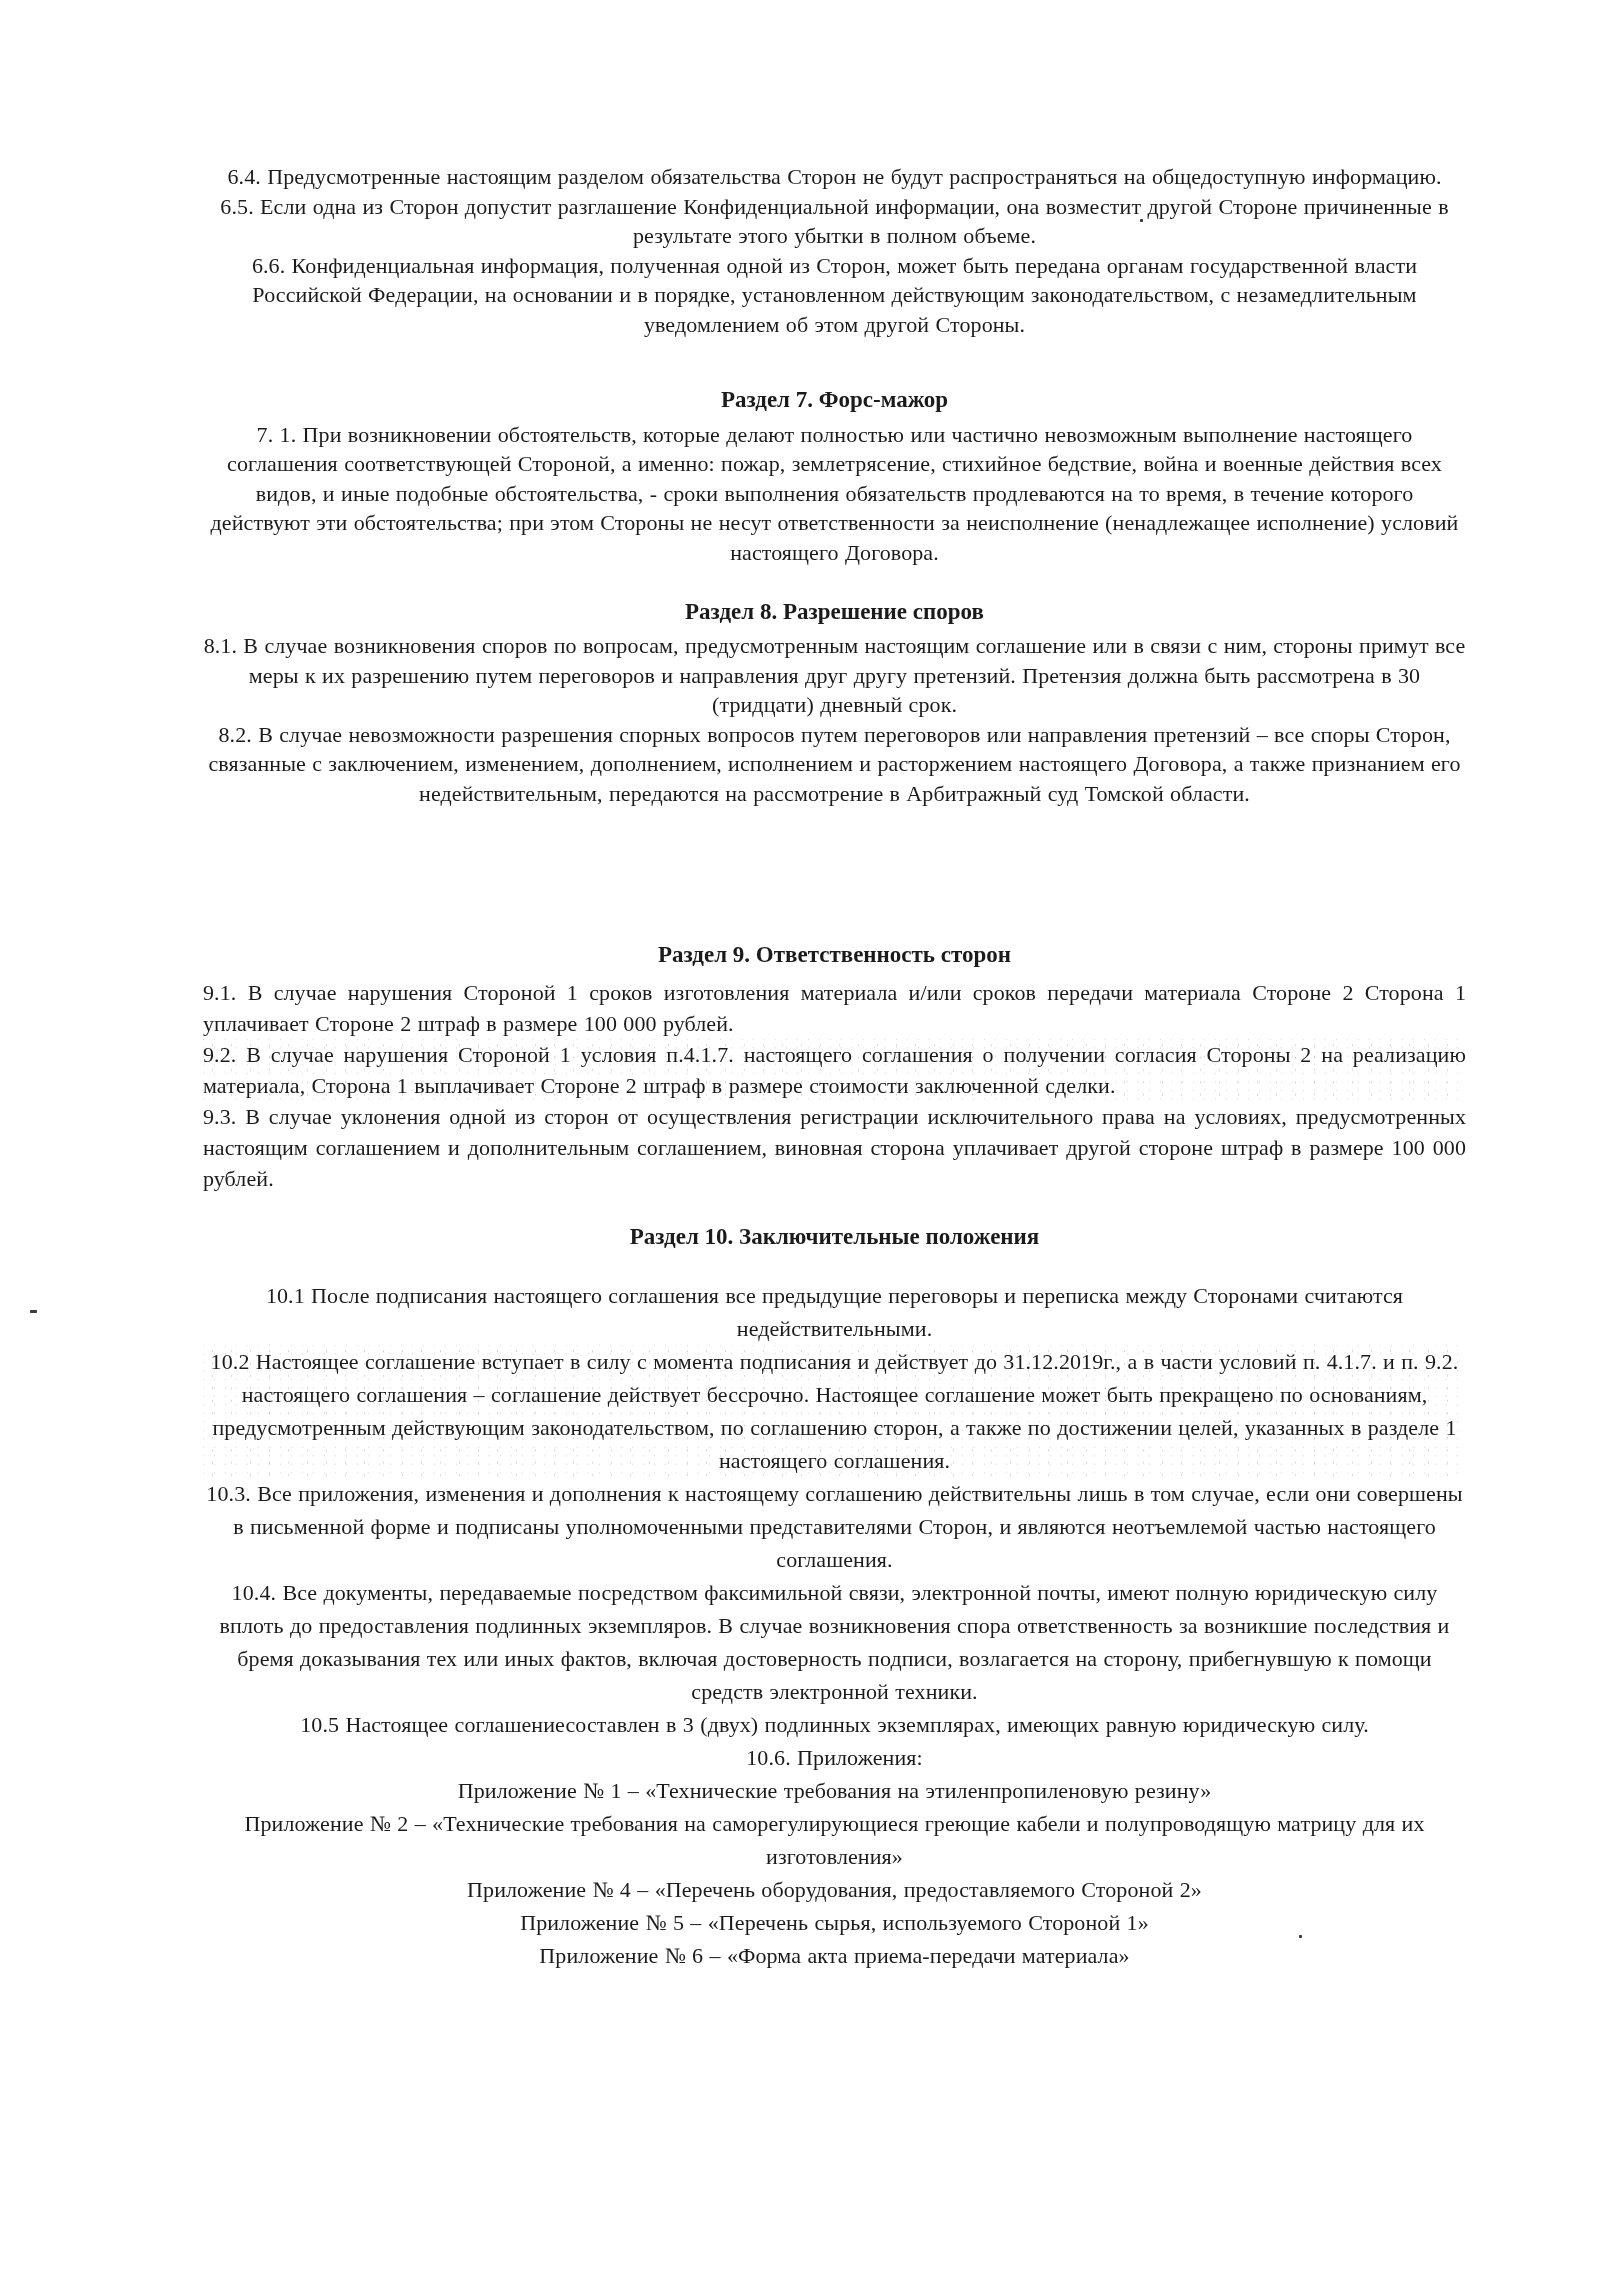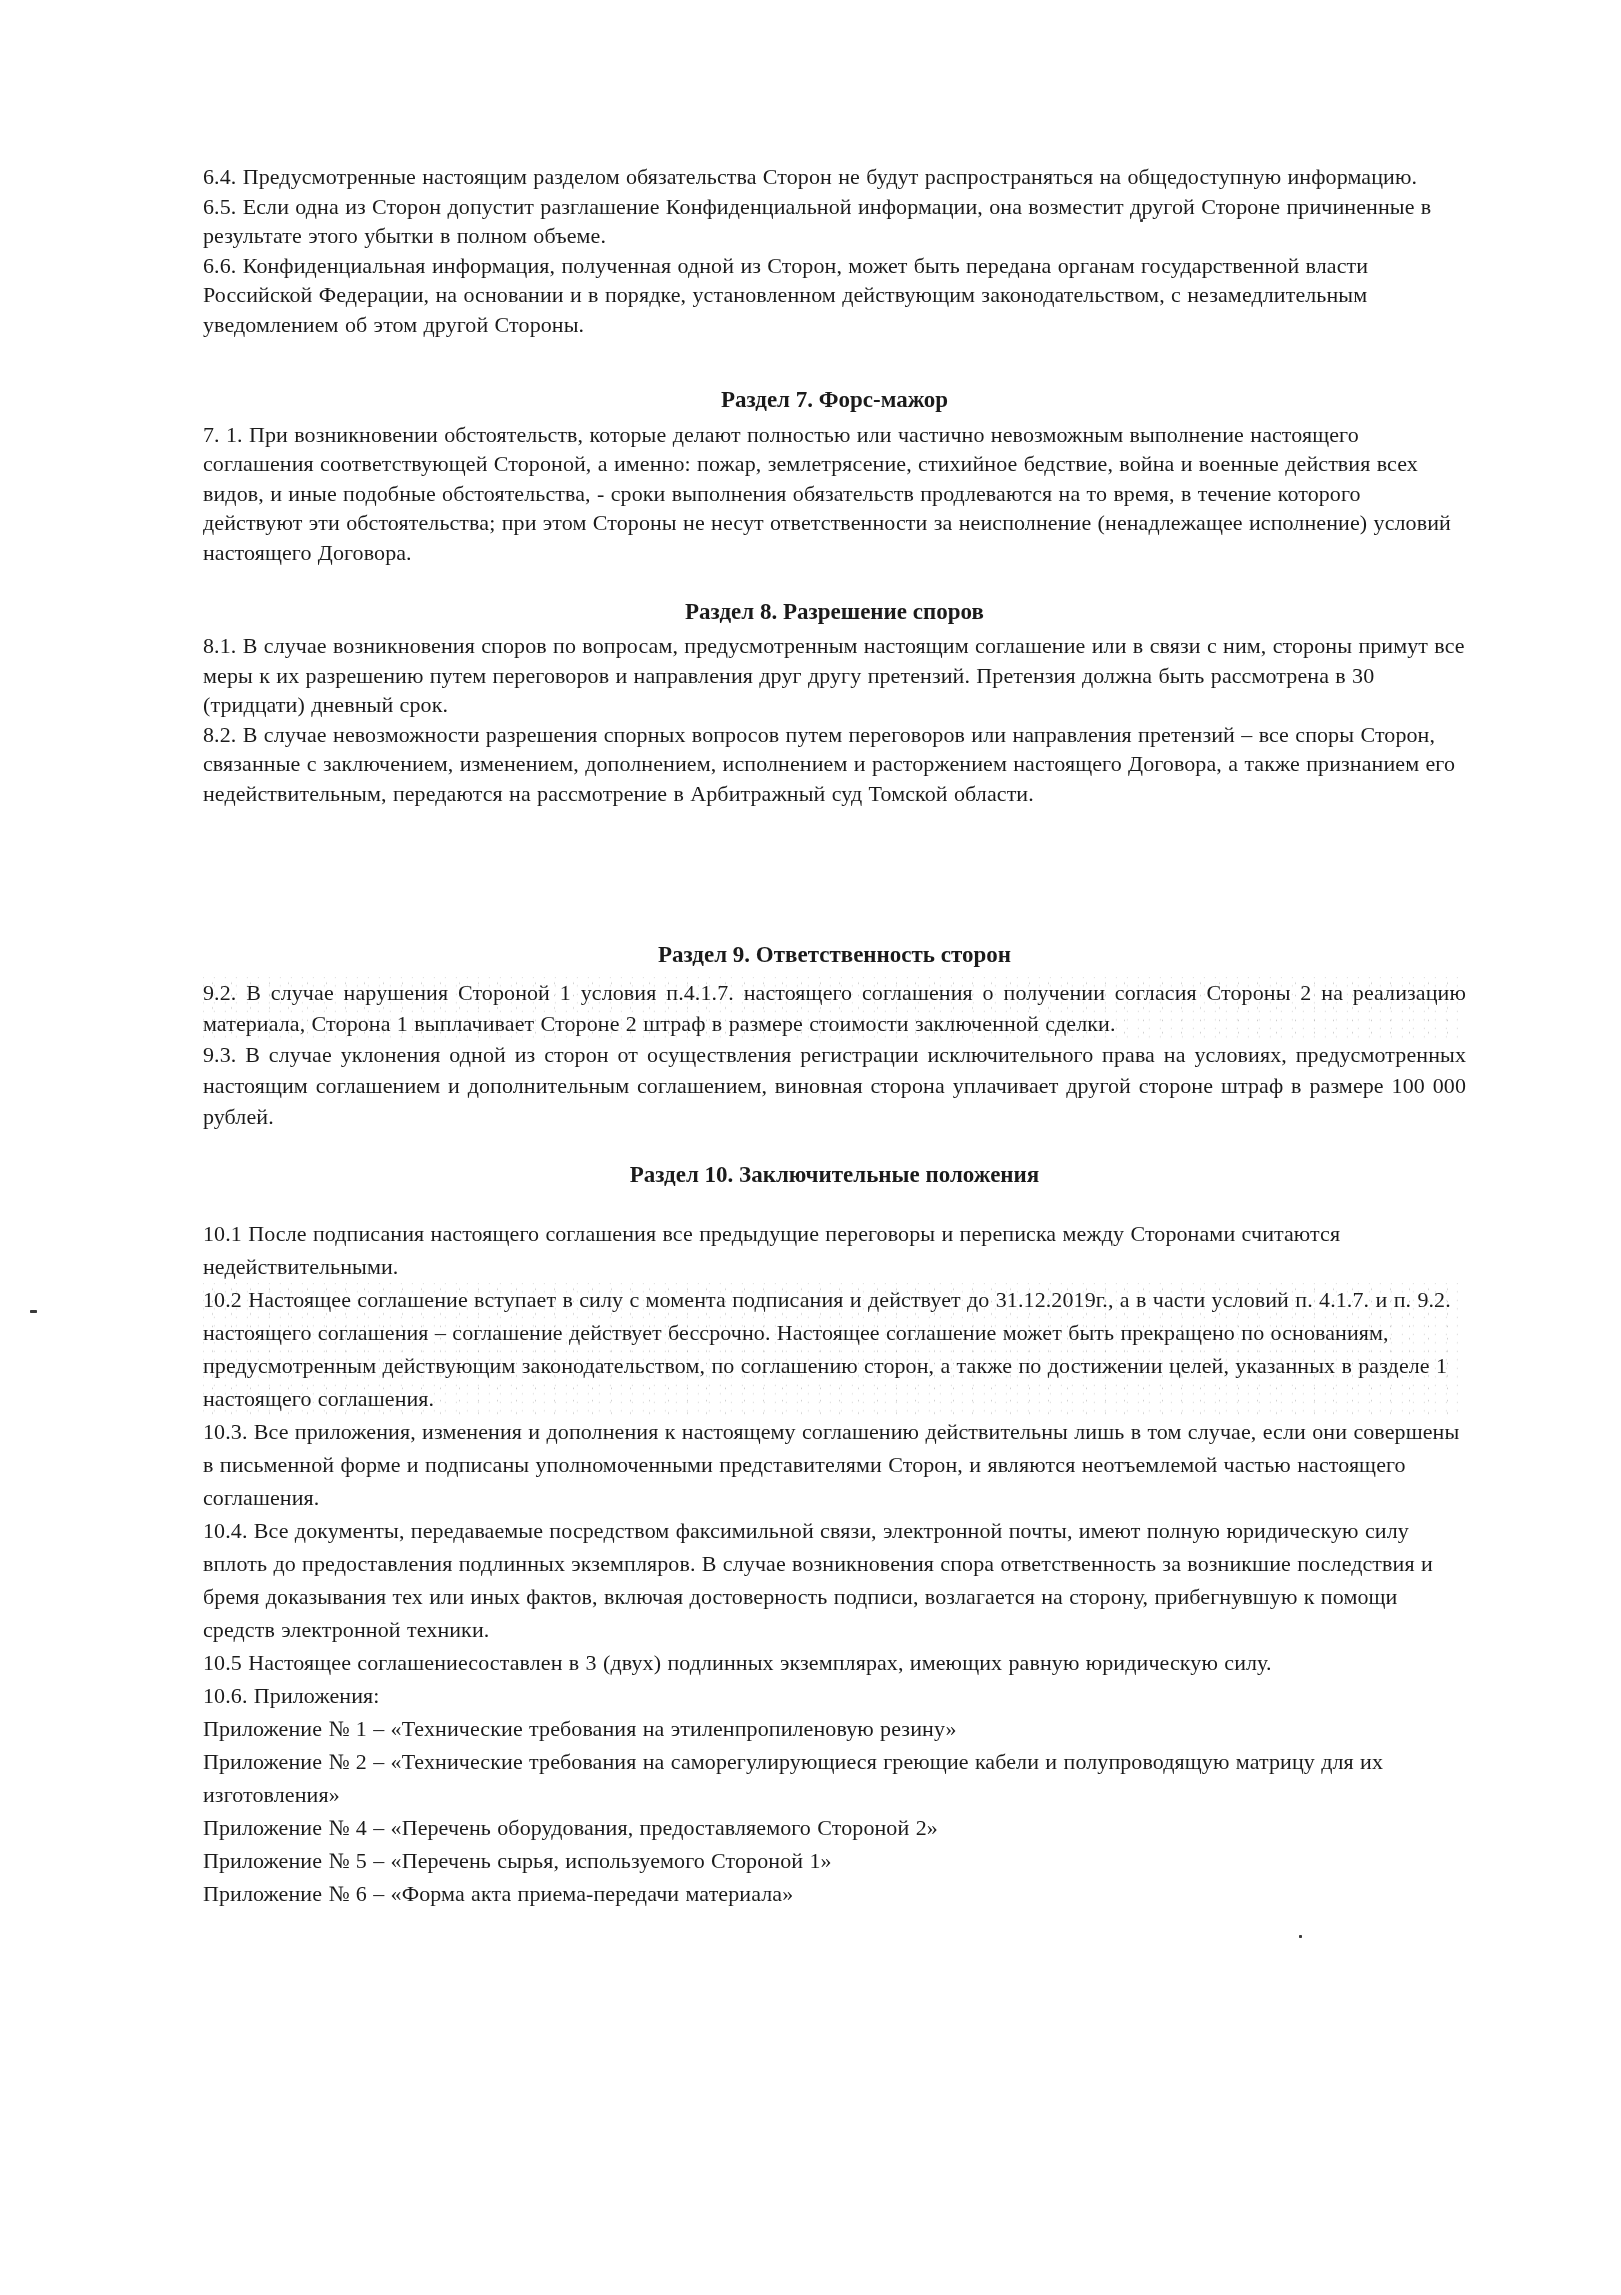--- a/index.html
+++ b/index.html
@@ -23,21 +23,21 @@
   .content {
     position: absolute;
     top: 162px;
     left: 203px;
     width: 1263px;
   }
   .para {
     margin: 0;
     font-size: 22px;
     line-height: 29.5px;
-    text-align: left;
+    text-align: center;
     letter-spacing: 0.1px;
     word-spacing: 0.7px;
   }
   .heading {
     margin: 12px;
     font-size: 23px;
     line-height: 29.5px;
     font-weight: bold;
     text-align: center;
   }
@@ -84,20 +84,21 @@
     <p class="para">6.6. Конфиденциальная информация, полученная одной из Сторон, может быть передана органам государственной власти Российской Федерации, на основании и в порядке, установленном действующим законодательством, с незамедлительным уведомлением об этом другой Стороны.</p>
 
     <div class="heading h7">Раздел 7. Форс-мажор</div>
     <p class="para">7. 1. При возникновении обстоятельств, которые делают полностью или частично невозможным выполнение настоящего соглашения соответствующей Стороной, а именно: пожар, землетрясение, стихийное бедствие, война и военные действия всех видов, и иные подобные обстоятельства, - сроки выполнения обязательств продлеваются на то время, в течение которого действуют эти обстоятельства; при этом Стороны не несут ответственности за неисполнение (ненадлежащее исполнение) условий настоящего Договора.</p>
 
     <div class="heading h8">Раздел 8. Разрешение споров</div>
     <p class="para">8.1. В случае возникновения споров по вопросам, предусмотренным настоящим соглашение или в связи с ним, стороны примут все меры к их разрешению путем переговоров и направления друг другу претензий. Претензия должна быть рассмотрена в 30 (тридцати) дневный срок.</p>
     <p class="para">8.2. В случае невозможности разрешения спорных вопросов путем переговоров или направления претензий – все споры Сторон, связанные с заключением, изменением, дополнением, исполнением и расторжением настоящего Договора, а также признанием его недействительным, передаются на рассмотрение в Арбитражный суд Томской области.</p>
 
     <div class="heading h9">Раздел 9. Ответственность сторон</div>
+    <p class="para s9">9.1. В случае нарушения Стороной 1 сроков изготовления материала и/или сроков передачи материала Стороне 2  Сторона 1 уплачивает Стороне 2 штраф в размере 100 000 рублей.</p>
     <p class="para s9 noisy">9.2. В случае нарушения Стороной 1 условия п.4.1.7. настоящего соглашения о получении согласия Стороны 2 на реализацию материала, Сторона 1 выплачивает Стороне 2 штраф в размере стоимости заключенной сделки.</p>
     <p class="para s9">9.3. В случае уклонения одной из сторон от осуществления регистрации исключительного права на условиях, предусмотренных настоящим соглашением и дополнительным соглашением, виновная сторона уплачивает другой стороне штраф в размере 100 000 рублей.</p>
 
     <div class="heading h10">Раздел 10. Заключительные положения</div>
     <p class="para s10">10.1 После подписания настоящего соглашения все предыдущие переговоры и переписка между Сторонами считаются недействительными.</p>
     <p class="para s10 noisy">10.2 Настоящее соглашение  вступает в силу с момента подписания и действует до 31.12.2019г., а в части условий п. 4.1.7. и п. 9.2. настоящего соглашения – соглашение действует бессрочно. Настоящее соглашение может быть прекращено по основаниям, предусмотренным действующим законодательством, по соглашению сторон, а также по достижении целей, указанных в разделе 1 настоящего соглашения.</p>
     <p class="para s10">10.3. Все приложения, изменения и дополнения к настоящему соглашению действительны лишь в том случае, если они совершены в письменной форме и подписаны уполномоченными представителями Сторон, и являются неотъемлемой частью настоящего соглашения.</p>
     <p class="para s10">10.4. Все документы, передаваемые посредством факсимильной связи, электронной почты, имеют полную юридическую силу вплоть до предоставления подлинных экземпляров. В случае возникновения спора ответственность за возникшие последствия и бремя доказывания тех или иных фактов, включая достоверность подписи, возлагается на сторону, прибегнувшую к помощи средств электронной техники.</p>
     <p class="para s10">10.5 Настоящее соглашениесоставлен в 3 (двух) подлинных экземплярах, имеющих равную юридическую силу.</p>
     <p class="para s10">10.6. Приложения:</p>

